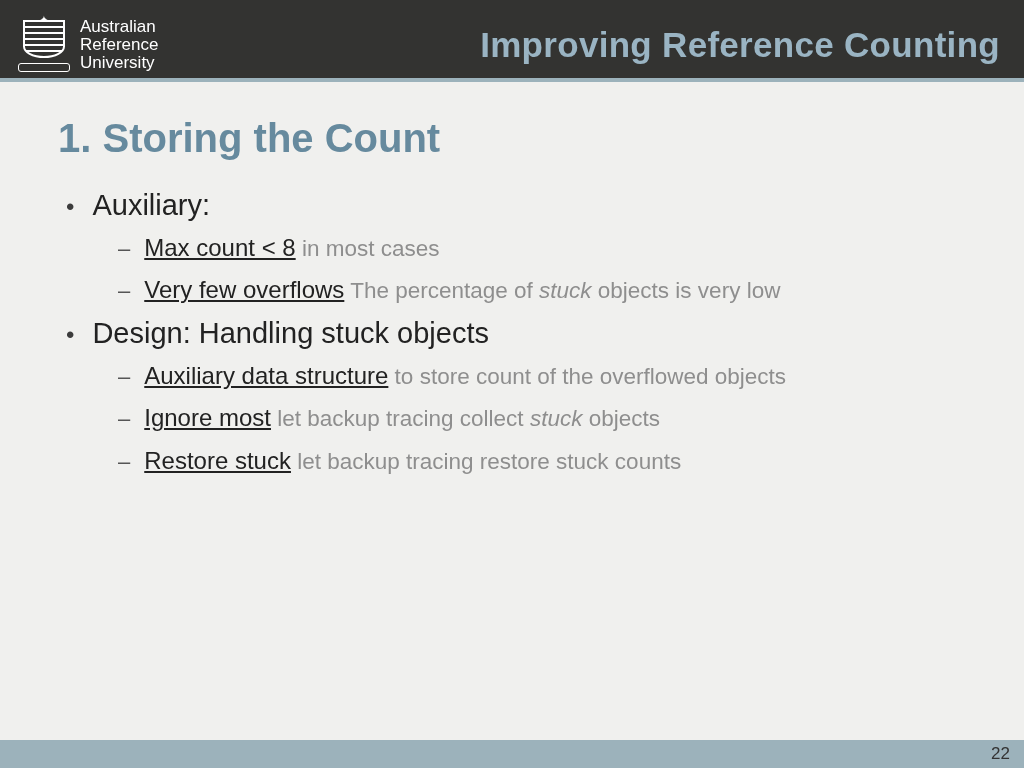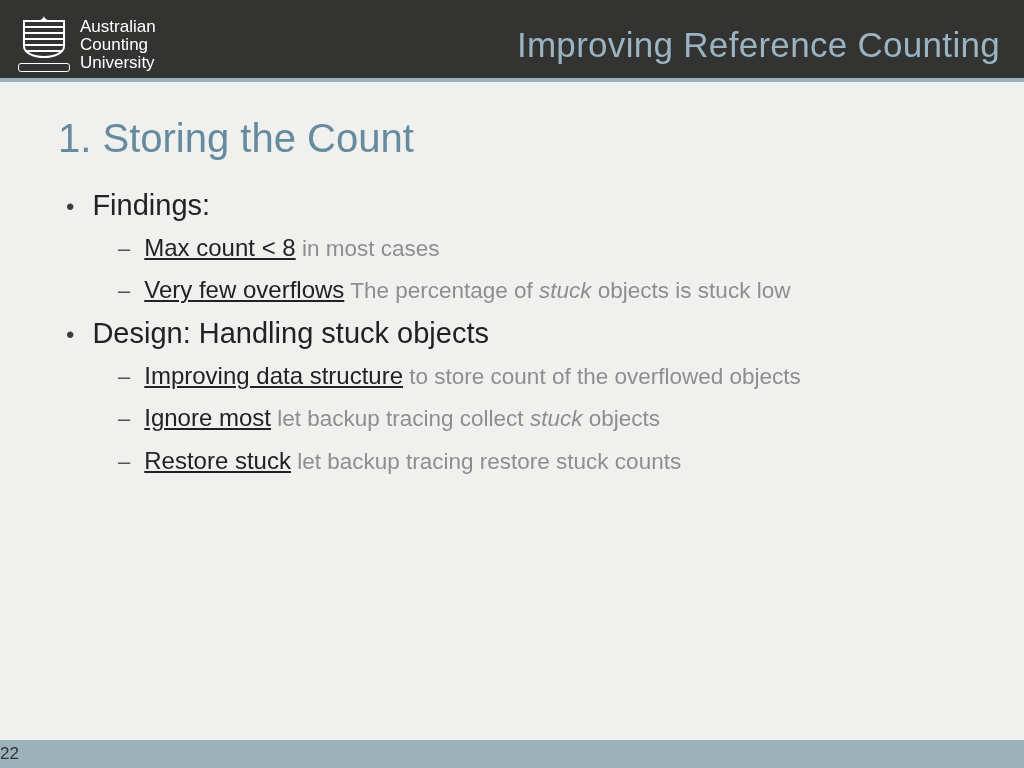--- a/index.html
+++ b/index.html
@@ -25,103 +25,103 @@
   }
   .crest-ribbon {
     position: absolute; bottom: -2px; left: 0; right: 0; height: 9px;
     border: 1px solid #fff; border-radius: 3px; background:#333331;
   }
   .crest-star {
     position:absolute; top:-6px; left:50%; transform:translateX(-50%);
     color:#fff; font-size:10px;
   }
   .uni-name { color: #fff; font-size: 17px; line-height: 1.05; font-weight: 400; }
-  .slide-topic { color: #9ab4c3; font-size: 35px; font-weight: 400; letter-spacing: 0.3px; }
+  .slide-topic { color: #9ab4c3; font-size: 35px; font-weight: 700; letter-spacing: 0.3px; }
 
   
   .body { padding: 34px 58px 0 58px; }
-  .slide-title { color: #668a9e; font-size: 40px; font-weight: 400; margin-bottom: 28px; }
+  .slide-title { color: #668a9e; font-size: 40px; font-weight: 700; margin-bottom: 28px; }
 
   ul.level1 { list-style: none; padding-left: 8px; }
   ul.level1 > li { margin-bottom: 6px; }
   ul.level1 > li > .row { display: flex; align-items: baseline; gap: 18px; }
   .bullet1 { color: #3c3c3c; font-size: 24px; line-height: 1; }
   .l1text { color: #222; font-size: 29px; }
 
   ul.level2 { list-style: none; padding-left: 52px; margin-top: 10px; }
   ul.level2 > li { margin-bottom: 10px; display: flex; align-items: baseline; gap: 14px; }
   .dash { color: #555; font-size: 22px; }
   .l2text { font-size: 24px; line-height: 1.35; }
   .l2text .main { color: #222; text-decoration: underline; }
   .l2text .sub  { color: #8e8e8e; font-size: 22.5px; }
   .l2text .sub em { font-style: italic; }
 
   
   .footer {
     position: absolute; left: 0; right: 0; bottom: 0; height: 28px;
-    background: #9cb2bb; display: flex; align-items: center; justify-content: flex-start;
+    background: #9cb2bb; display: flex; align-items: center; justify-content: flex-end;
     padding-right: 14px; color: #333; font-size: 17px;
   }
 </style>
 </head>
 <body>
 
 <div class="slide">
 
   <div class="header">
     <div class="logo-block">
       <div class="crest">
         <div class="crest-star">✦</div>
         <div class="crest-shield"></div>
         <div class="crest-ribbon"></div>
       </div>
       <div class="uni-name">
         <div>Australian</div>
-        <div>Counting</div>
+        <div>Reference</div>
         <div>University</div>
       </div>
     </div>
     <div class="slide-topic">Improving Reference Counting</div>
   </div>
 
   <div class="body">
     <div class="slide-title">1. Storing the Count</div>
 
     <ul class="level1">
       <li>
         <div class="row">
           <span class="bullet1">•</span>
-          <span class="l1text">Findings:</span>
+          <span class="l1text">Auxiliary:</span>
         </div>
         <ul class="level2">
           <li>
             <span class="dash">–</span>
             <span class="l2text">
               <span class="main">Max count &lt; 8</span><span class="sub"> in most cases</span>
             </span>
           </li>
           <li>
             <span class="dash">–</span>
             <span class="l2text">
-              <span class="main">Very few overflows</span><span class="sub"><span> The percentage of </span><em>stuck</em><span> objects is stuck low</span></span>
+              <span class="main">Very few overflows</span><span class="sub"><span> The percentage of </span><em>stuck</em><span> objects is very low</span></span>
             </span>
           </li>
         </ul>
       </li>
 
       <li>
         <div class="row">
           <span class="bullet1">•</span>
           <span class="l1text">Design: Handling stuck objects</span>
         </div>
         <ul class="level2">
           <li>
             <span class="dash">–</span>
             <span class="l2text">
-              <span class="main">Improving data structure</span><span class="sub"> to store count of the overflowed objects</span>
+              <span class="main">Auxiliary data structure</span><span class="sub"> to store count of the overflowed objects</span>
             </span>
           </li>
           <li>
             <span class="dash">–</span>
             <span class="l2text">
               <span class="main">Ignore most</span><span class="sub"><span> let backup tracing collect </span><em>stuck</em><span> objects</span></span>
             </span>
           </li>
           <li>
             <span class="dash">–</span>

